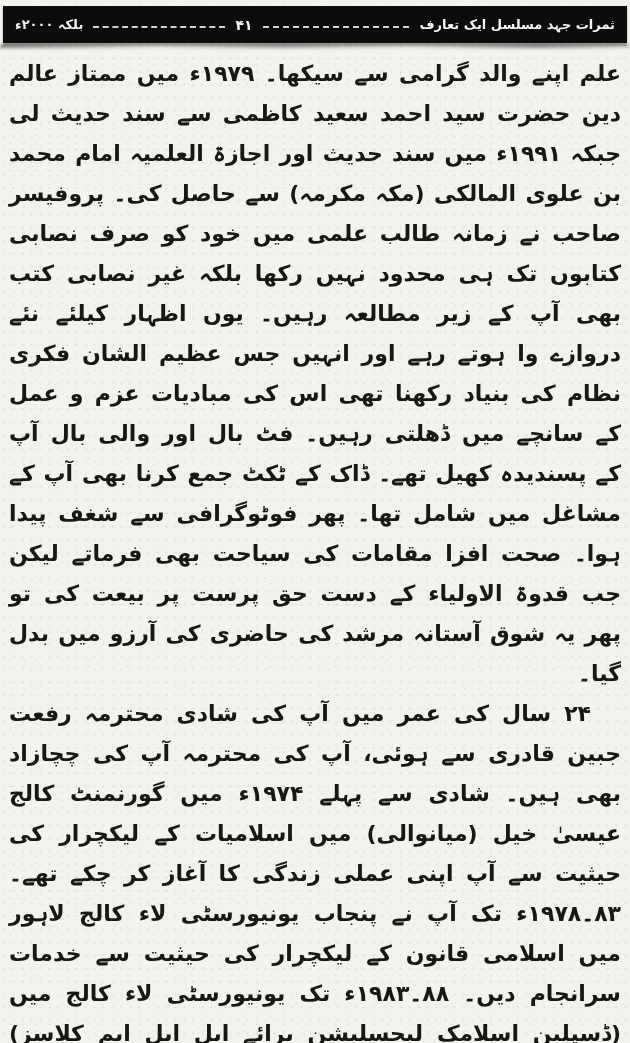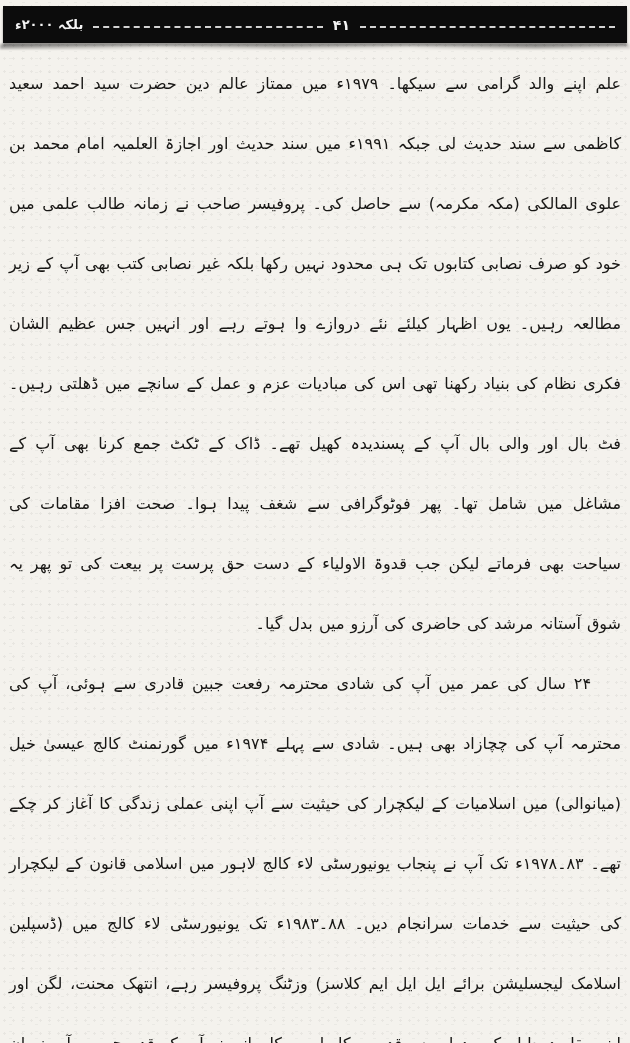--- a/index.html
+++ b/index.html
@@ -55,34 +55,35 @@
       rgba(0,0,0,0.22) 45%, rgba(0,0,0,0.05) 65%,
       rgba(0,0,0,0.28) 85%, rgba(0,0,0,0.10));
     filter: blur(1.2px);
   }
   .body-text {
     position: absolute;
     top: 54px; right: 9px; left: 9px; bottom: 4px;
     direction: rtl;
     text-align: justify;
     color: #181715;
-    font-size: 16px;
-    font-weight: normal;
-    line-height: 60px;
+    font-size: 22px;
+    font-weight: bold;
+    line-height: 40px;
     word-spacing: 1px;
   }
   .body-text p { margin: 0; }
   .body-text p.indent-sm { text-indent: 30px; }
 </style>
 </head>
 <body>
 
 <div class="page">
 
   <header class="topbar">
+    <span class="hdr-text">ثمرات جہد مسلسل ایک تعارف</span>
     <span class="hdr-dash"></span>
     <span class="hdr-num">۴۱</span>
     <span class="hdr-dash short"></span>
     <span class="hdr-text">بلکہ ۲۰۰۰ء</span>
   </header>
 
   <div class="scan-smudge"></div>
 
   <main class="body-text">
     <p>علم اپنے والد گرامی سے سیکھا۔ ۱۹۷۹ء میں ممتاز عالم دین حضرت سید احمد سعید کاظمی سے سند حدیث لی جبکہ ۱۹۹۱ء میں سند حدیث اور اجازۃ العلمیہ امام محمد بن علوی المالکی (مکہ مکرمہ) سے حاصل کی۔ پروفیسر صاحب نے زمانہ طالب علمی میں خود کو صرف نصابی کتابوں تک ہی محدود نہیں رکھا بلکہ غیر نصابی کتب بھی آپ کے زیر مطالعہ رہیں۔ یوں اظہار کیلئے نئے دروازے وا ہوتے رہے اور انہیں جس عظیم الشان فکری نظام کی بنیاد رکھنا تھی اس کی مبادیات عزم و عمل کے سانچے میں ڈھلتی رہیں۔ فٹ بال اور والی بال آپ کے پسندیدہ کھیل تھے۔ ڈاک کے ٹکٹ جمع کرنا بھی آپ کے مشاغل میں شامل تھا۔ پھر فوٹوگرافی سے شغف پیدا ہوا۔ صحت افزا مقامات کی سیاحت بھی فرماتے لیکن جب قدوۃ الاولیاء کے دست حق پرست پر بیعت کی تو پھر یہ شوق آستانہ مرشد کی حاضری کی آرزو میں بدل گیا۔</p>

